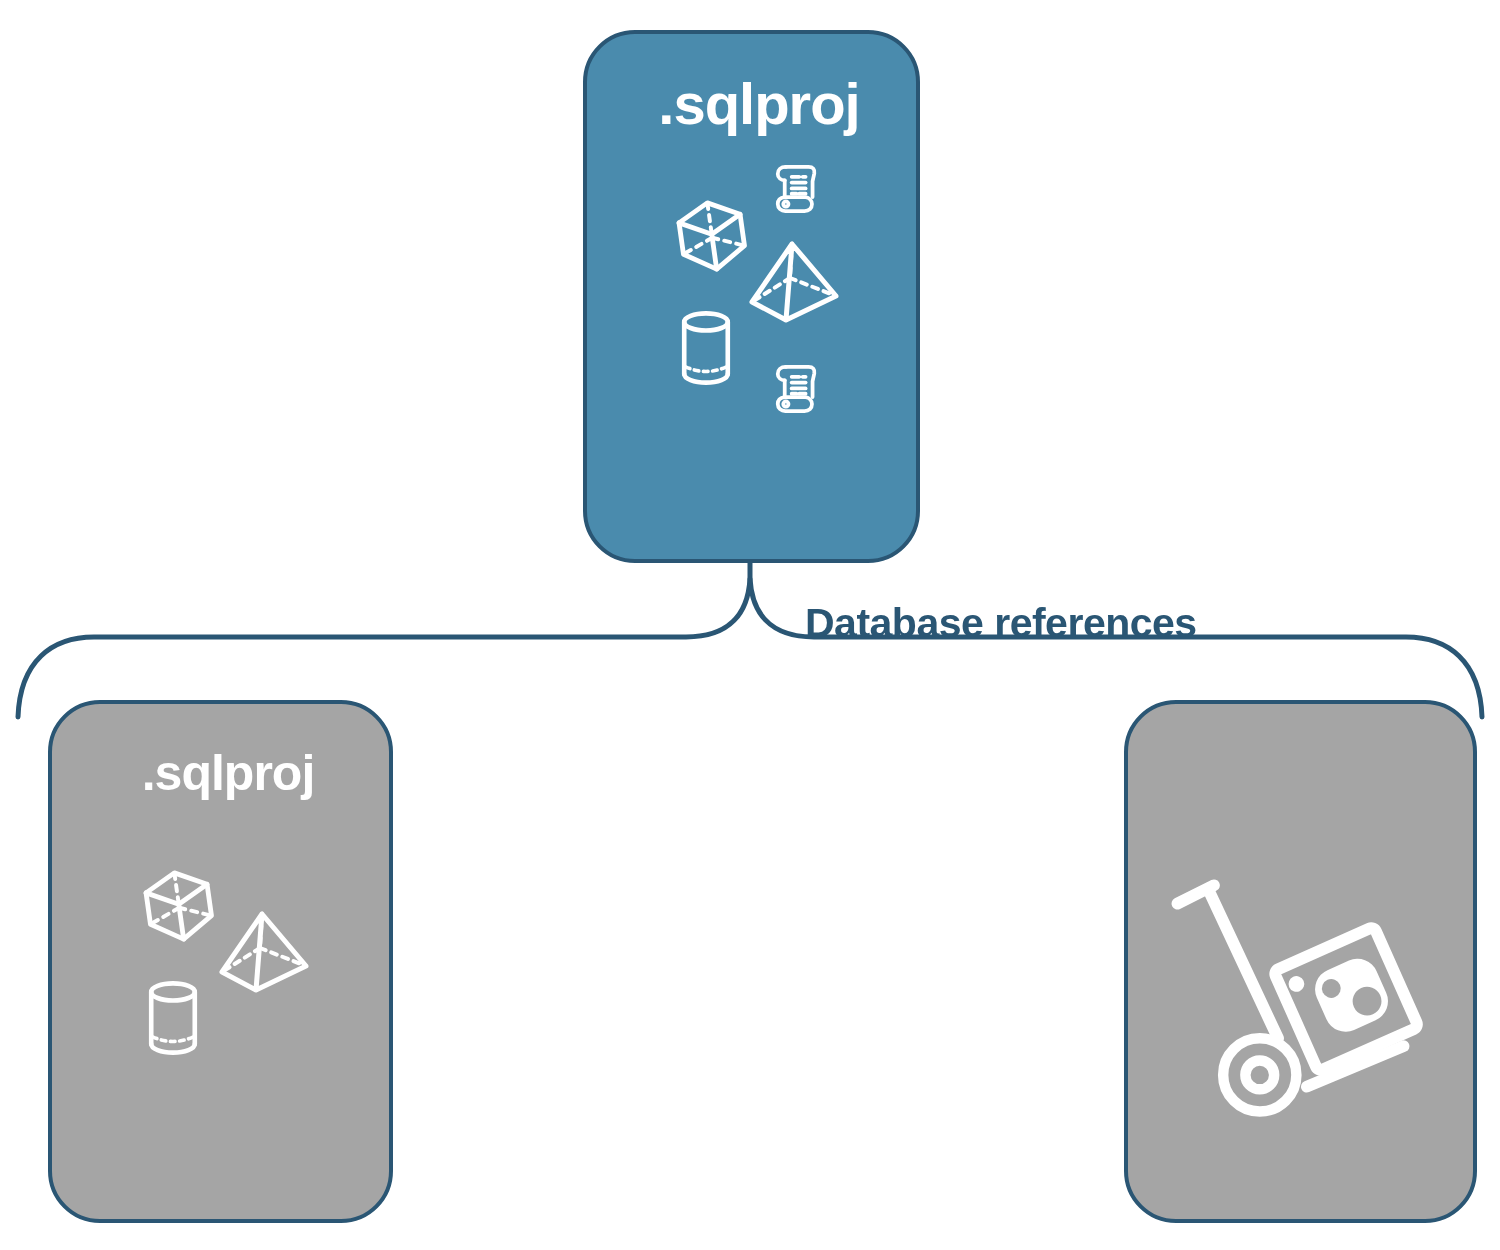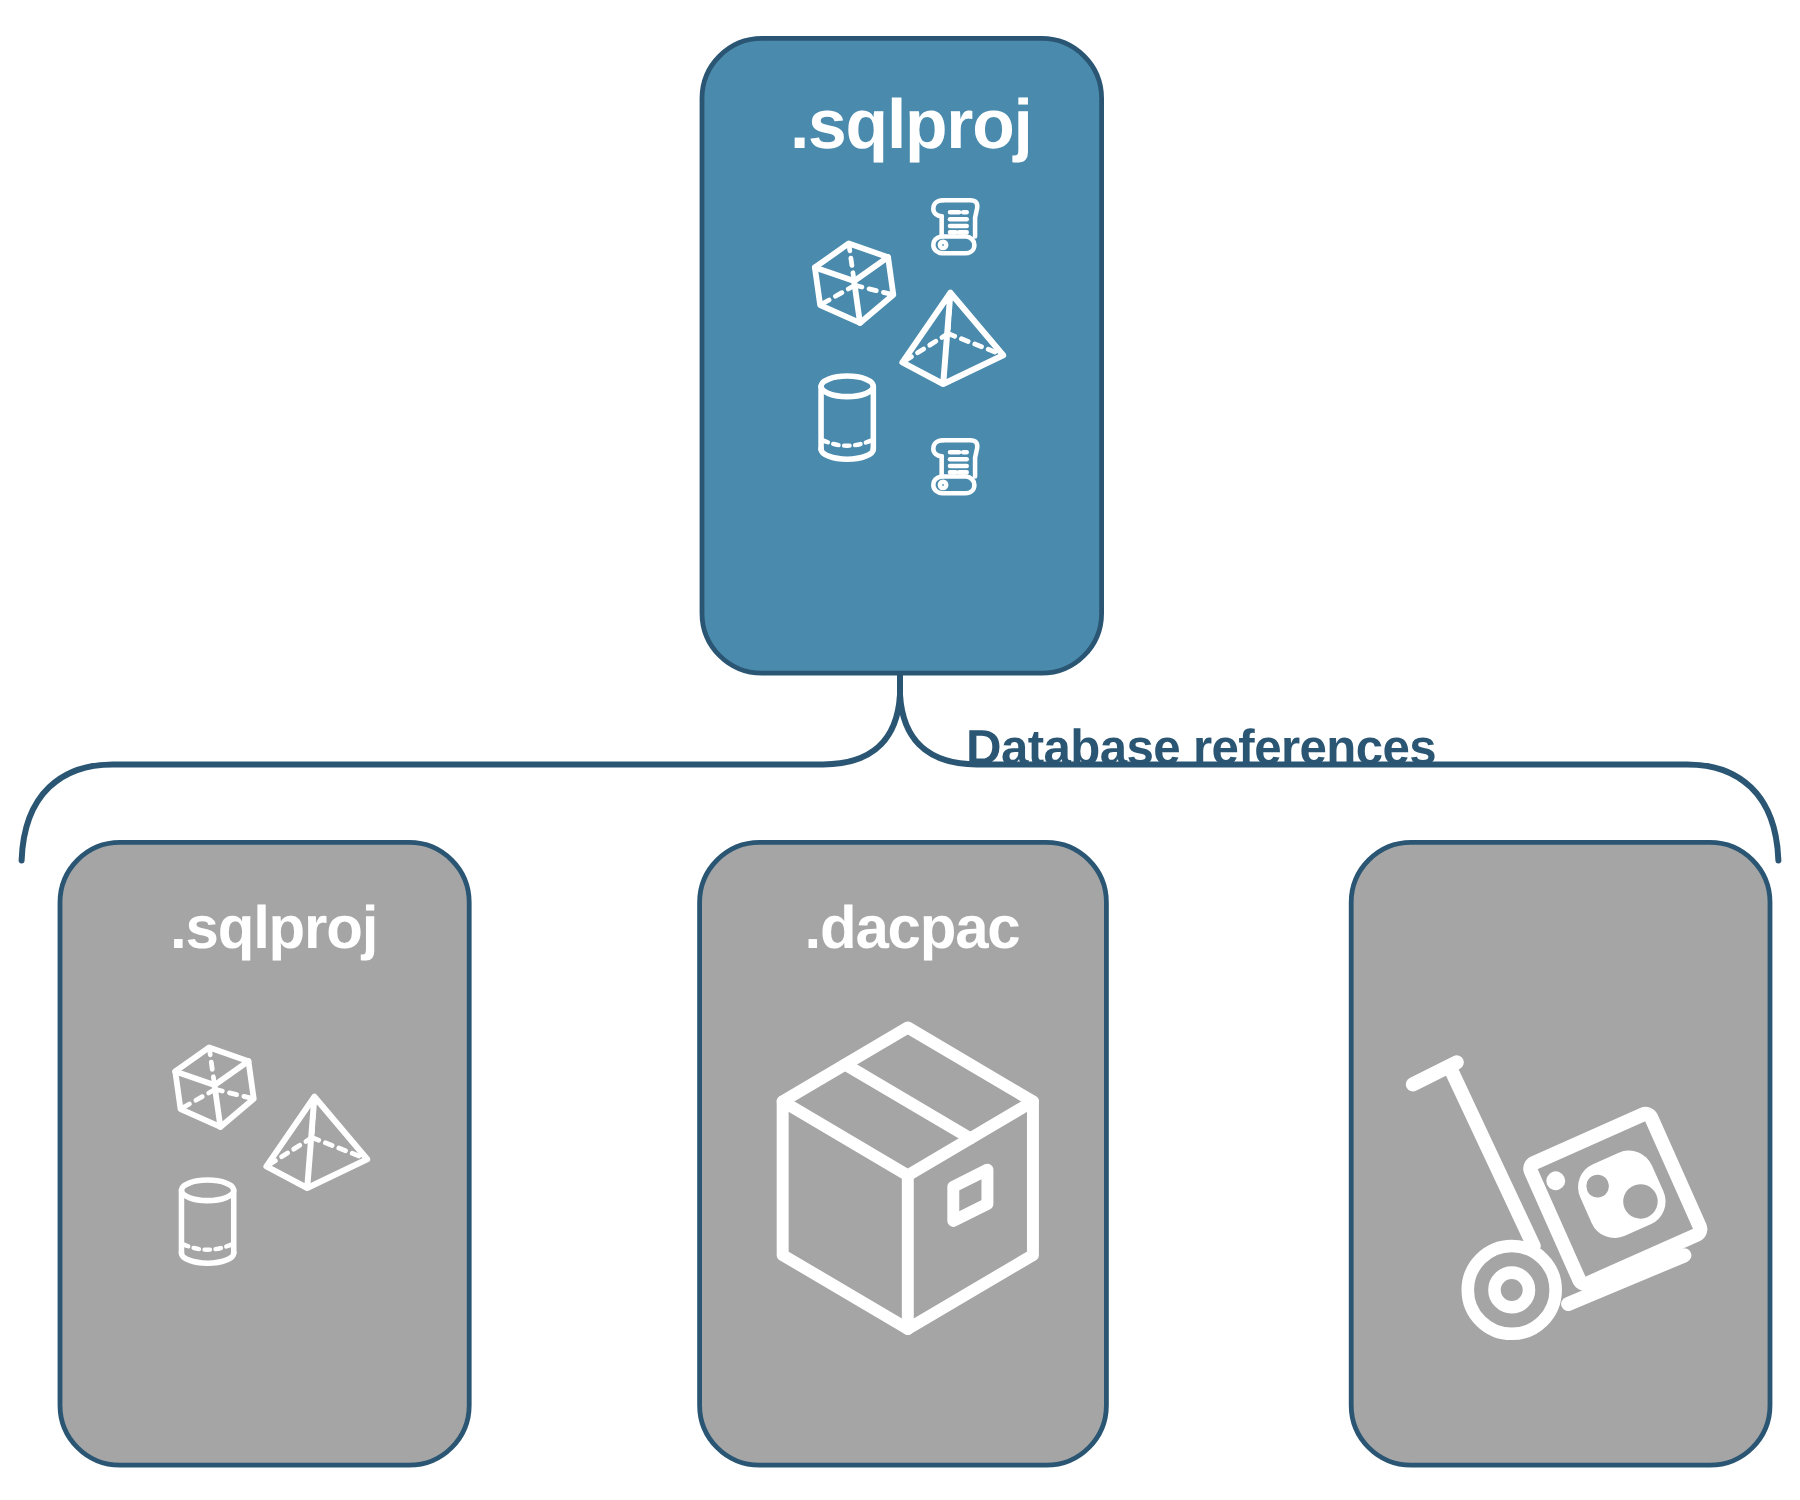--- a/index.html
+++ b/index.html
@@ -127,32 +127,20 @@
     <svg class="icon i-cyl-c" viewBox="0 0 100 124">
       <g stroke-linecap="round">
         <ellipse class="st" stroke-width="7" cx="50" cy="21" rx="33" ry="13"></ellipse>
         <path class="st" stroke-width="7" d="M17 21 V100 M83 21 V100"></path>
         <path class="st" stroke-width="7" d="M17 100 A33 13 0 0 0 83 100"></path>
         <path class="st" stroke-width="5.5" stroke-dasharray="7 7" d="M19 89 Q50 103 81 89"></path>
       </g>
     </svg>
   </div>
 
-  <div class="node child child-1">
-    <div class="node-label child-label">.dacpac</div>
-
-    <svg class="icon i-box" viewBox="0 0 100 120">
-      <g class="st" stroke-width="4.2" stroke-linecap="round" stroke-linejoin="round">
-        <path d="M50 8 L94 34 V88 L50 114 L6 88 V34 Z"></path>
-        <path d="M6 34 L50 60 L94 34 M50 60 V114"></path>
-        <path d="M28 21 L72 47"></path>
-        <path d="M66 64 L78 58 V70 L66 76 Z"></path>
-      </g>
-    </svg>
-  </div>
 
   <div class="node child child-2">
 
     <svg class="icon i-truck" viewBox="0 0 100 104">
       <g stroke-linecap="round" stroke-linejoin="round">
         <path class="st" stroke-width="4.5" d="M3.5 20.5 L17.5 13.5"></path>
         <path class="st" stroke-width="4.5" d="M15.5 15.5 L42 72"></path>
         <g transform="translate(68 57) rotate(-24)">
           <rect x="-21" y="-21" width="42" height="42" rx="2" class="st" stroke-width="4.5" fill="var(--child-fill,#A5A5A5)"></rect>
           <rect x="-10" y="-13" width="25" height="25" rx="8" class="fillw"></rect>

